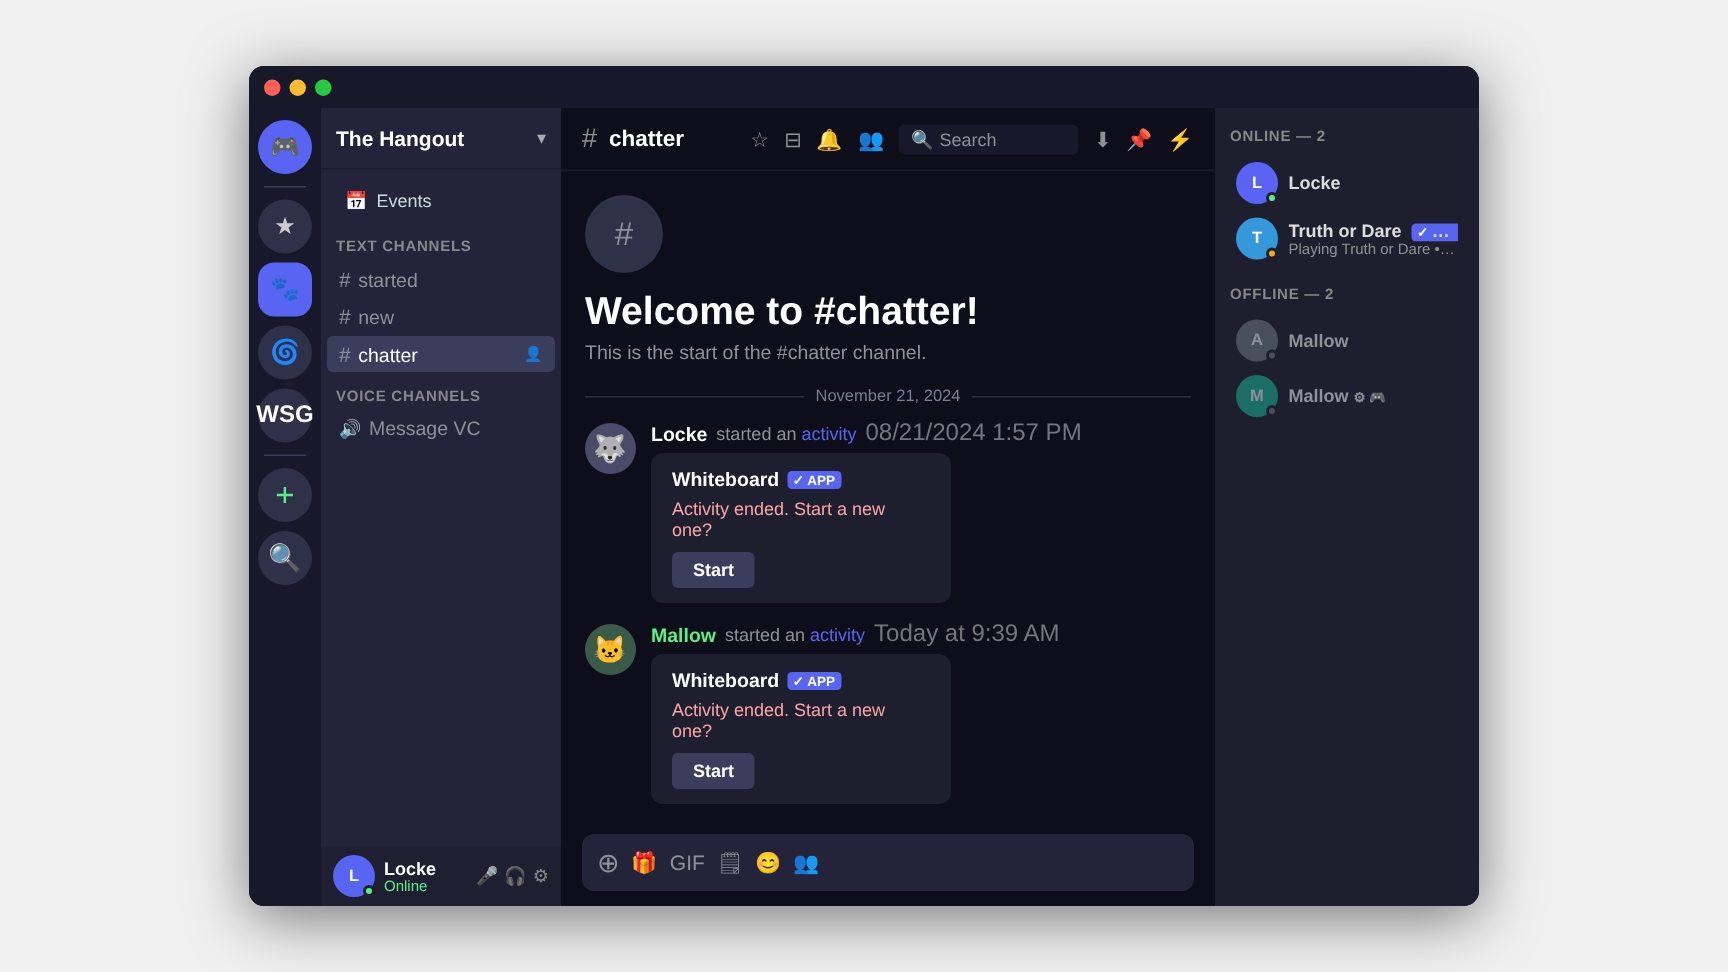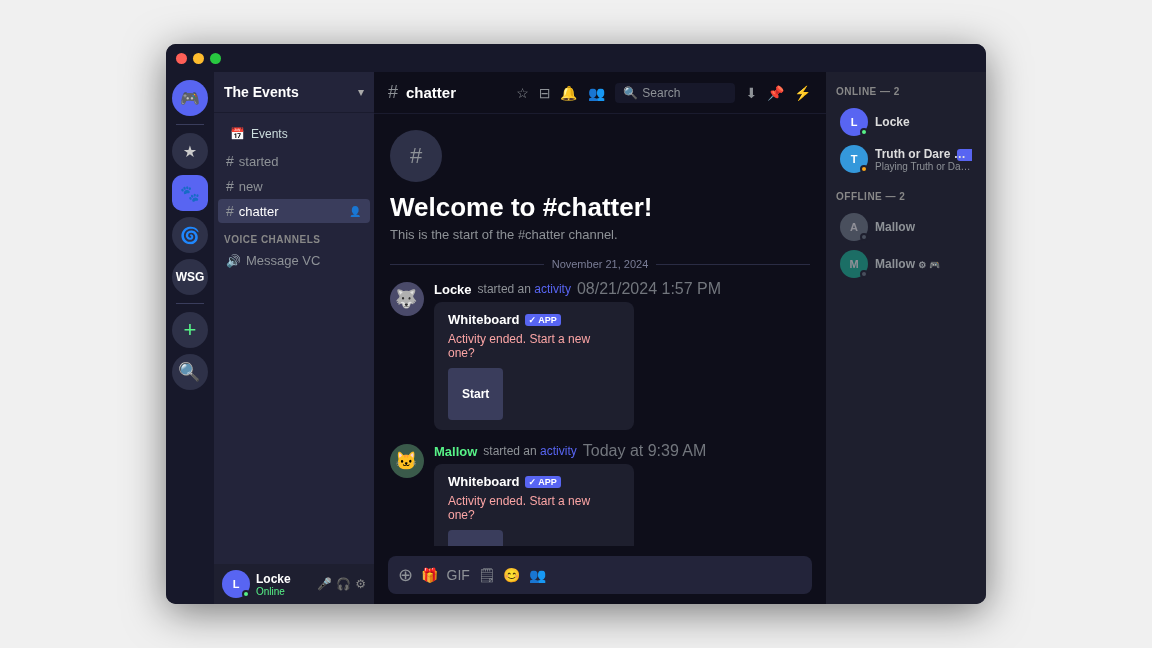--- a/index.html
+++ b/index.html
@@ -267,21 +267,21 @@
     .activity-ended-text {
       font-size: 12px; color: #fca5a5; margin-bottom: 8px;
     }
     .start-btn {
       background: #3a3d5c;
       border: none;
       border-radius: 4px;
       color: #fff;
       font-size: 12px;
       font-weight: 600;
-      padding: 19px 14px;
+      padding: 5px 14px;
       cursor: pointer;
       display: inline-block;
     }
 
     
     .message-input-area {
       padding: 10px 14px;
       flex-shrink: 0;
     }
     .message-input-box {
@@ -299,21 +299,21 @@
       border: none;
       outline: none;
       color: #8e9297;
       font-size: 13px;
     }
     .input-icons { display: flex; gap: 8px; align-items: center; }
     .input-icon { color: #8e9297; font-size: 14px; cursor: pointer; }
 
     
     .right-sidebar {
-      width: 160px;
+      width: 176px;
       background: #1e1f2e;
       flex-shrink: 0;
       padding: 10px 0;
       overflow-y: auto;
     }
     .member-section-label {
       font-size: 10px;
       font-weight: 700;
       color: #888;
       text-transform: uppercase;
@@ -381,43 +381,44 @@
       <div class="icon-bar-divider"></div>
       <div class="icon-bar-item">
         <span>★</span>
       </div>
       <div class="icon-bar-item active" style="border-radius:30%;">
         <span>🐾</span>
       </div>
       <div class="icon-bar-item">
         <span>🌀</span>
       </div>
-      <div class="icon-bar-item" style="font-size:12px;font-weight:bold;color:#fff;">
+      <div class="icon-bar-item" style="font-size:16px;font-weight:bold;color:#fff;">
         <span>WSG</span>
       </div>
       <div class="icon-bar-divider"></div>
       <div class="icon-bar-item icon-bar-add">
         <span>+</span>
       </div>
       <div class="icon-bar-item icon-bar-green">
         <span>🔍</span>
       </div>
     </div>
 
     <div class="sidebar">
       <div class="sidebar-header">
-        <span class="sidebar-server-name">The Events</span>
+        <span class="sidebar-server-name">The Hangout</span>
         <span class="sidebar-chevron">▾</span>
       </div>
       <div class="sidebar-section">
         <div class="sidebar-events">
           <span>📅</span>
           <span>Events</span>
         </div>
 
+        <div class="channel-category">TEXT CHANNELS</div>
         <div class="channel-item">
           <span class="channel-hash">#</span>
           <span>started</span>
         </div>
         <div class="channel-item">
           <span class="channel-hash">#</span>
           <span>new</span>
         </div>
         <div class="channel-item active">
           <span class="channel-hash">#</span>

